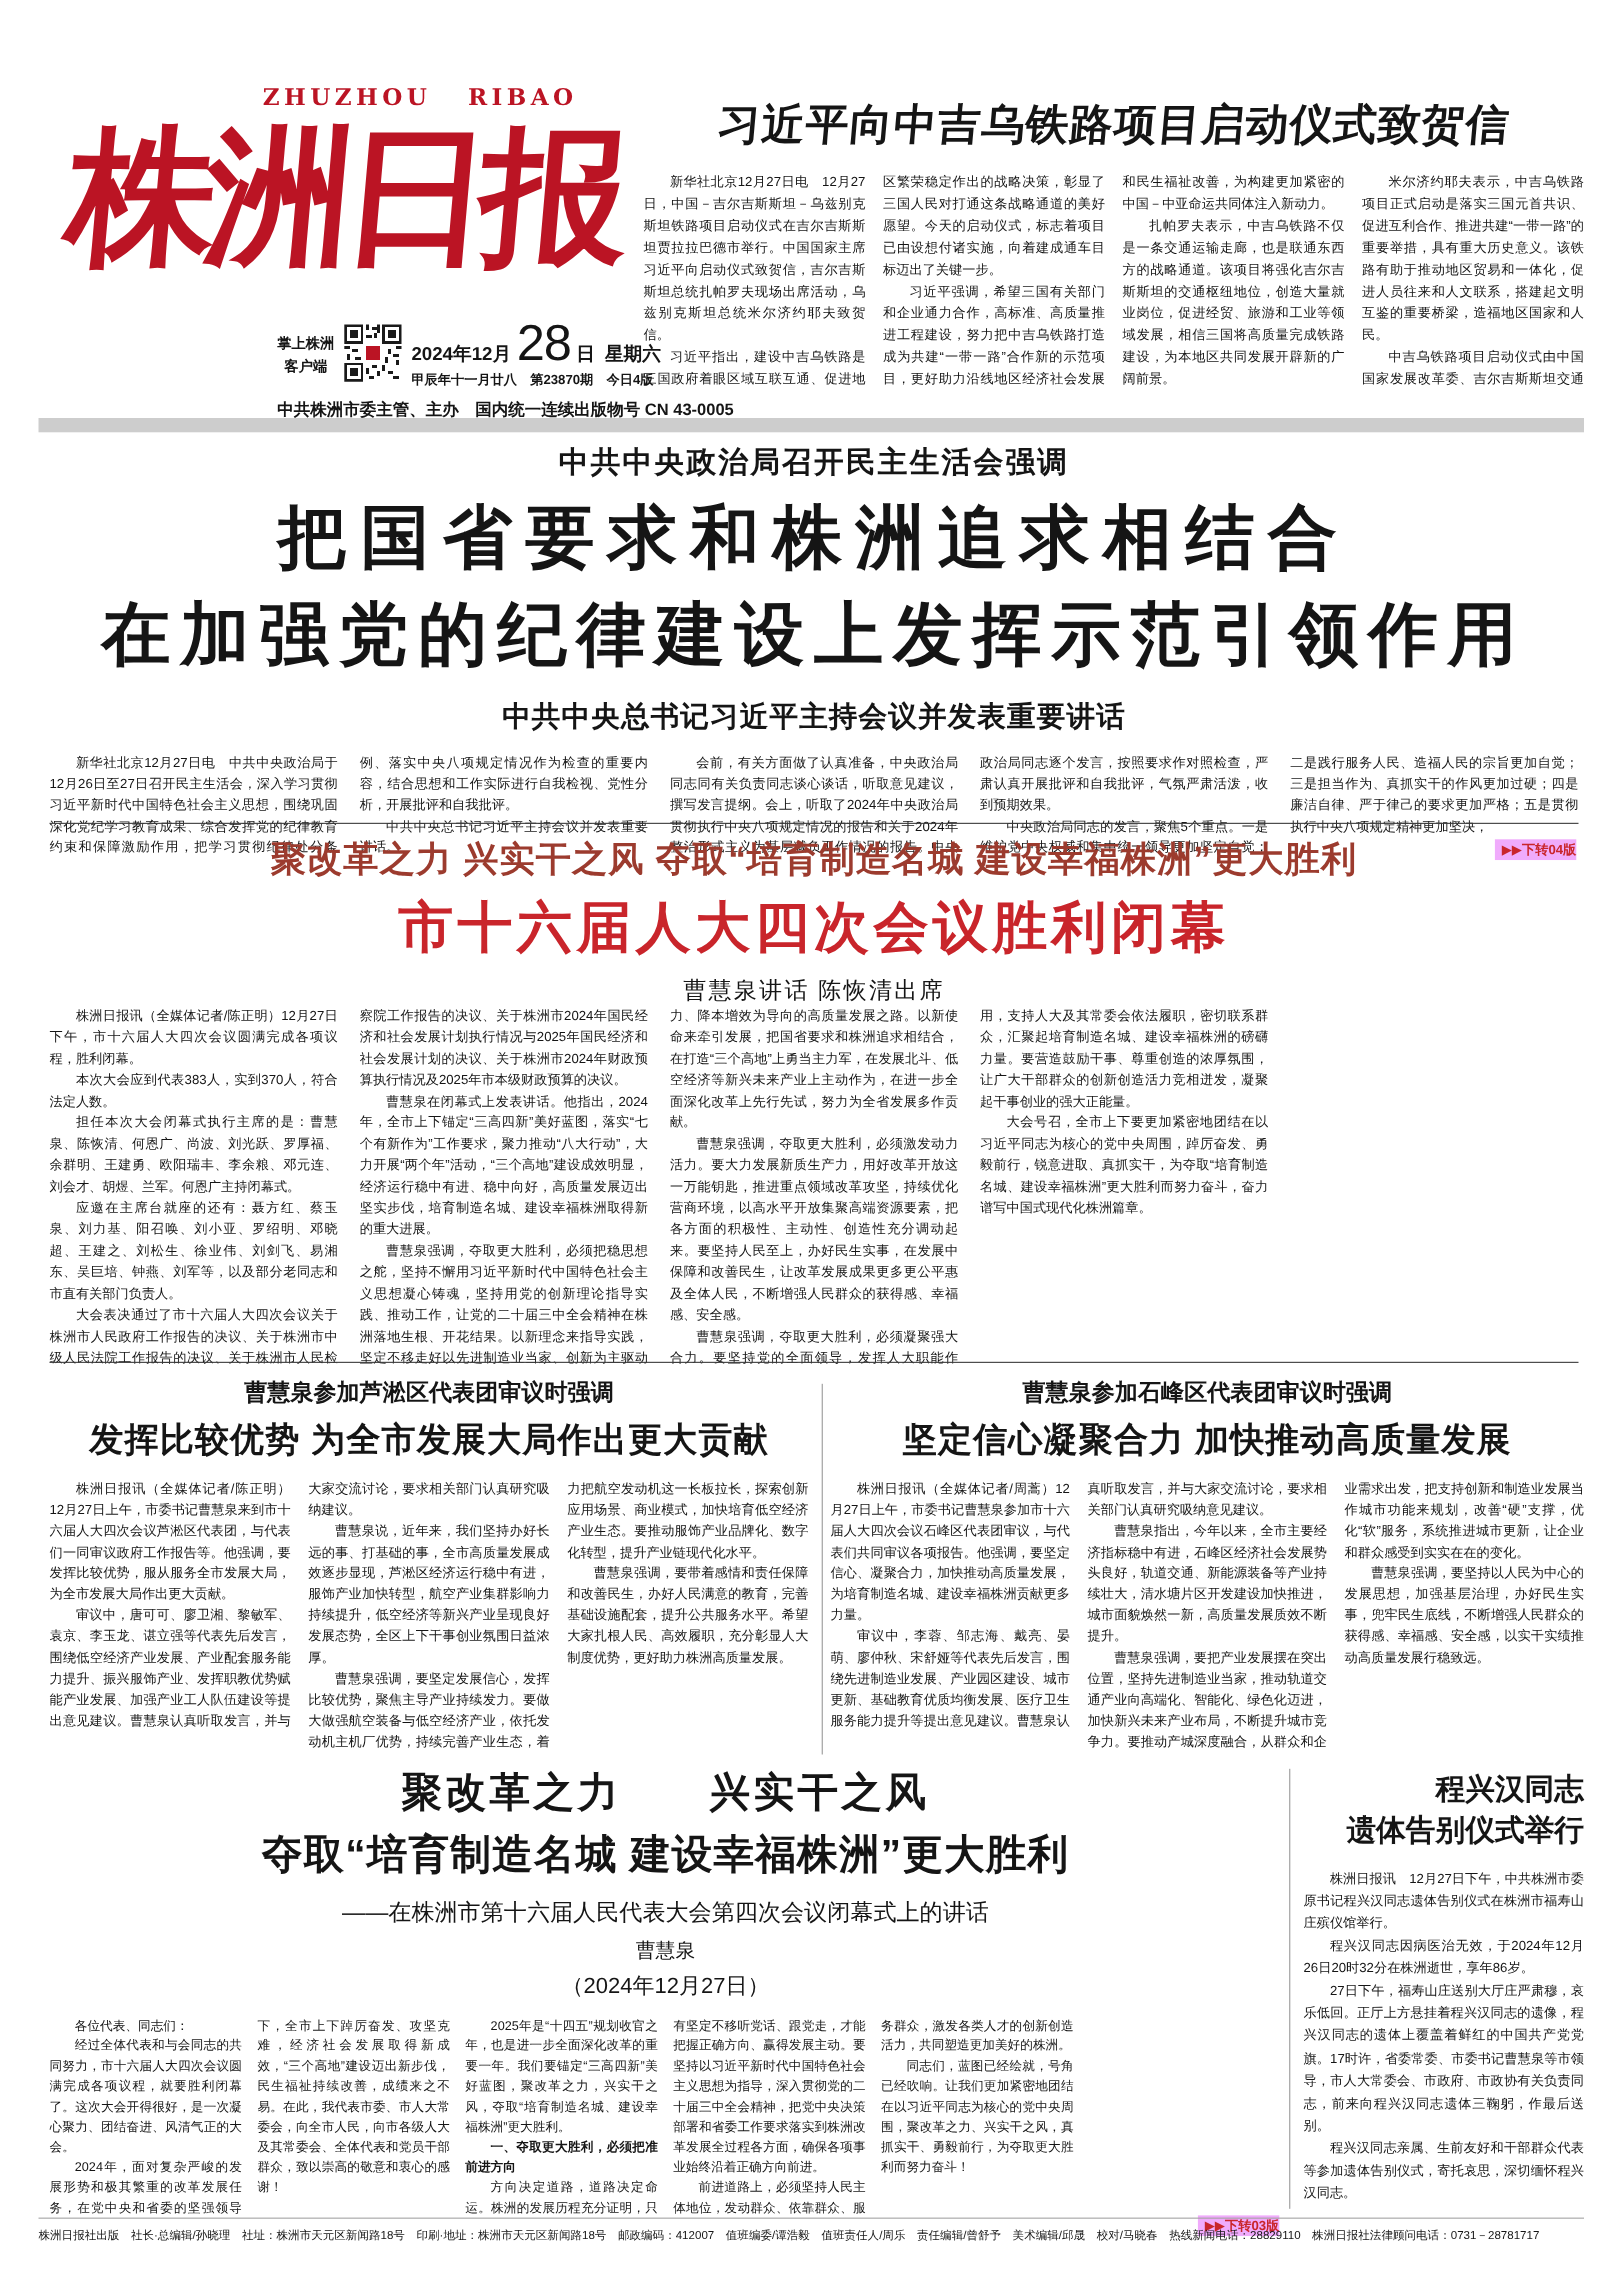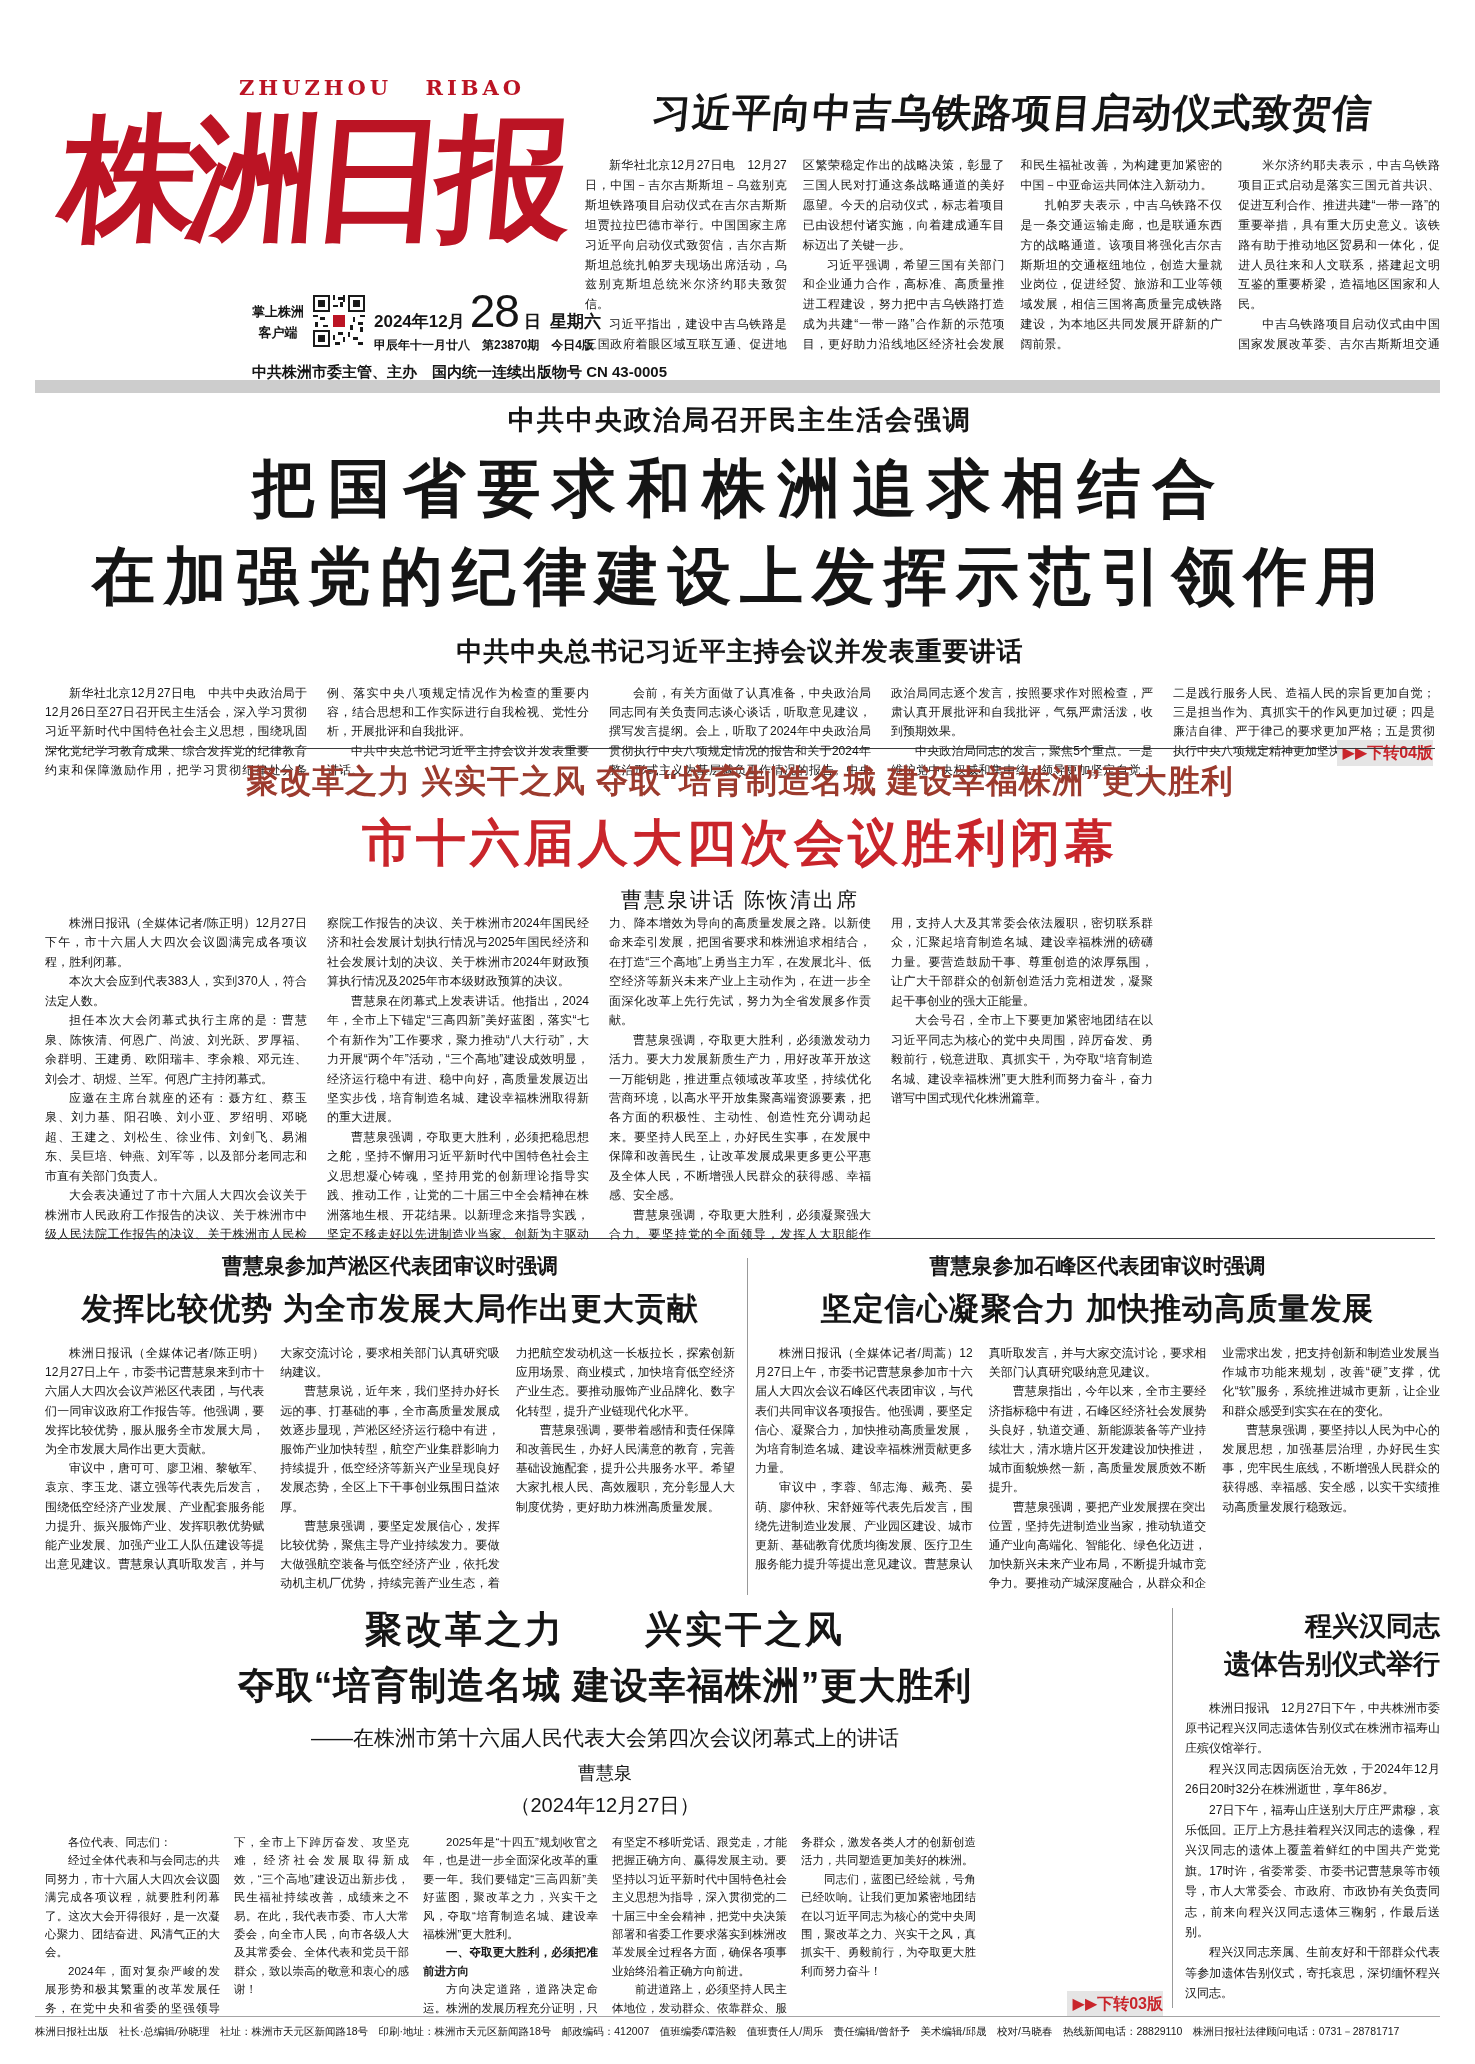--- a/index.html
+++ b/index.html
@@ -42,22 +42,22 @@
   .gray-bar{position:absolute;left:35px;top:380px;width:1405px;height:13px;background:#cdcdcd;}
 
   
   .politburo{position:absolute;left:45px;top:402px;width:1390px;}
   .pb-kicker{text-align:center;font-size:27px;font-weight:700;letter-spacing:2px;}
   .pb-h1{text-align:center;font-size:63px;font-weight:900;letter-spacing:12px;margin-top:8px;white-space:nowrap;}
   .pb-h2{text-align:center;font-size:63px;font-weight:900;letter-spacing:9px;margin-top:2px;white-space:nowrap;}
   .pb-sub{text-align:center;font-size:26px;font-weight:700;margin-top:14px;letter-spacing:1px;}
   .pb-body{position:relative;margin-top:15px;height:98px;column-count:5;column-gap:20px;
     column-fill:auto;font-size:12px;line-height:1.6;text-align:justify;overflow:hidden;}
-  .jump{color:var(--red2);font-weight:700;font-size:16px;position:absolute;right:2px;bottom:16px;
-    background:#e5e5e5;padding-left:6px;}
+  .jump{color:var(--red2);font-weight:700;font-size:12px;position:absolute;right:2px;bottom:0;
+    background:#f0abfc;padding-left:6px;}
   .rule{position:absolute;border-top:1px solid #3a3a3a;}
   .rule-1{left:45px;top:748px;width:1390px;}
   .rule-2{left:45px;top:1238px;width:1390px;}
 
   
   .npc{position:absolute;left:45px;top:760px;width:1390px;}
   .npc-kicker{text-align:center;font-size:32px;font-weight:700;color:var(--maroon);letter-spacing:1px;}
   .npc-headline{text-align:center;font-size:50px;font-weight:900;color:var(--red2);
     letter-spacing:4px;margin-top:6px;white-space:nowrap;}
   .npc-byline{text-align:center;font-size:21px;margin-top:9px;letter-spacing:2px;}

